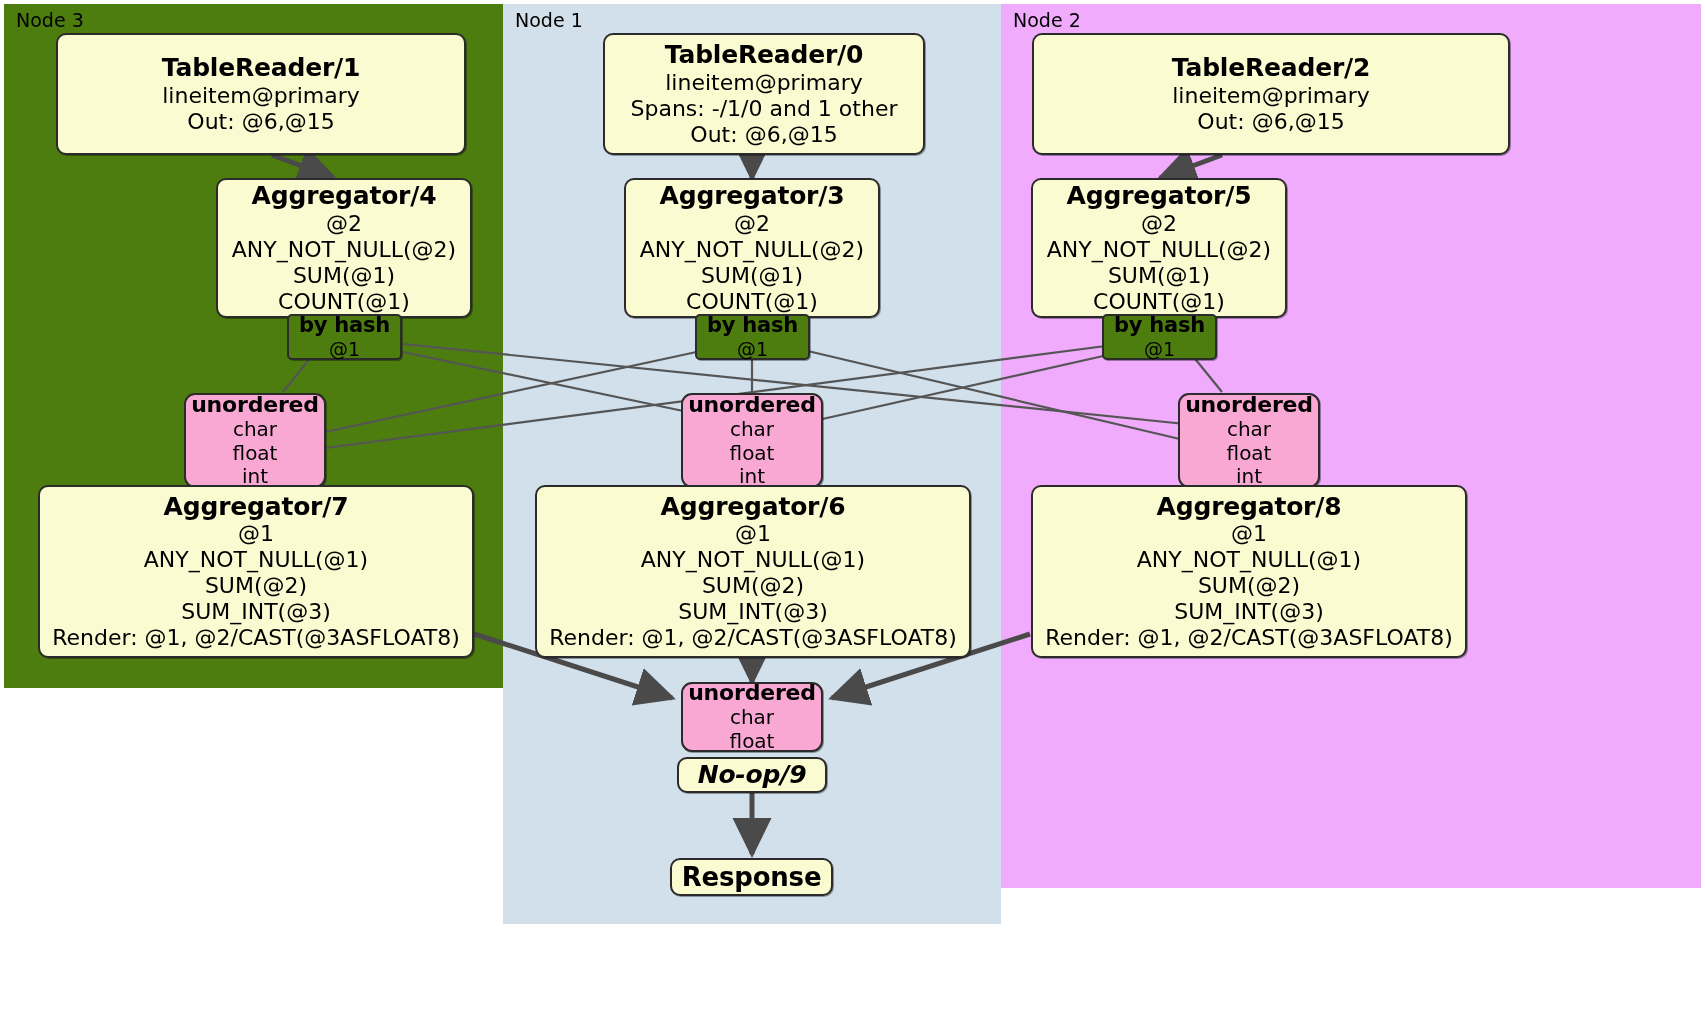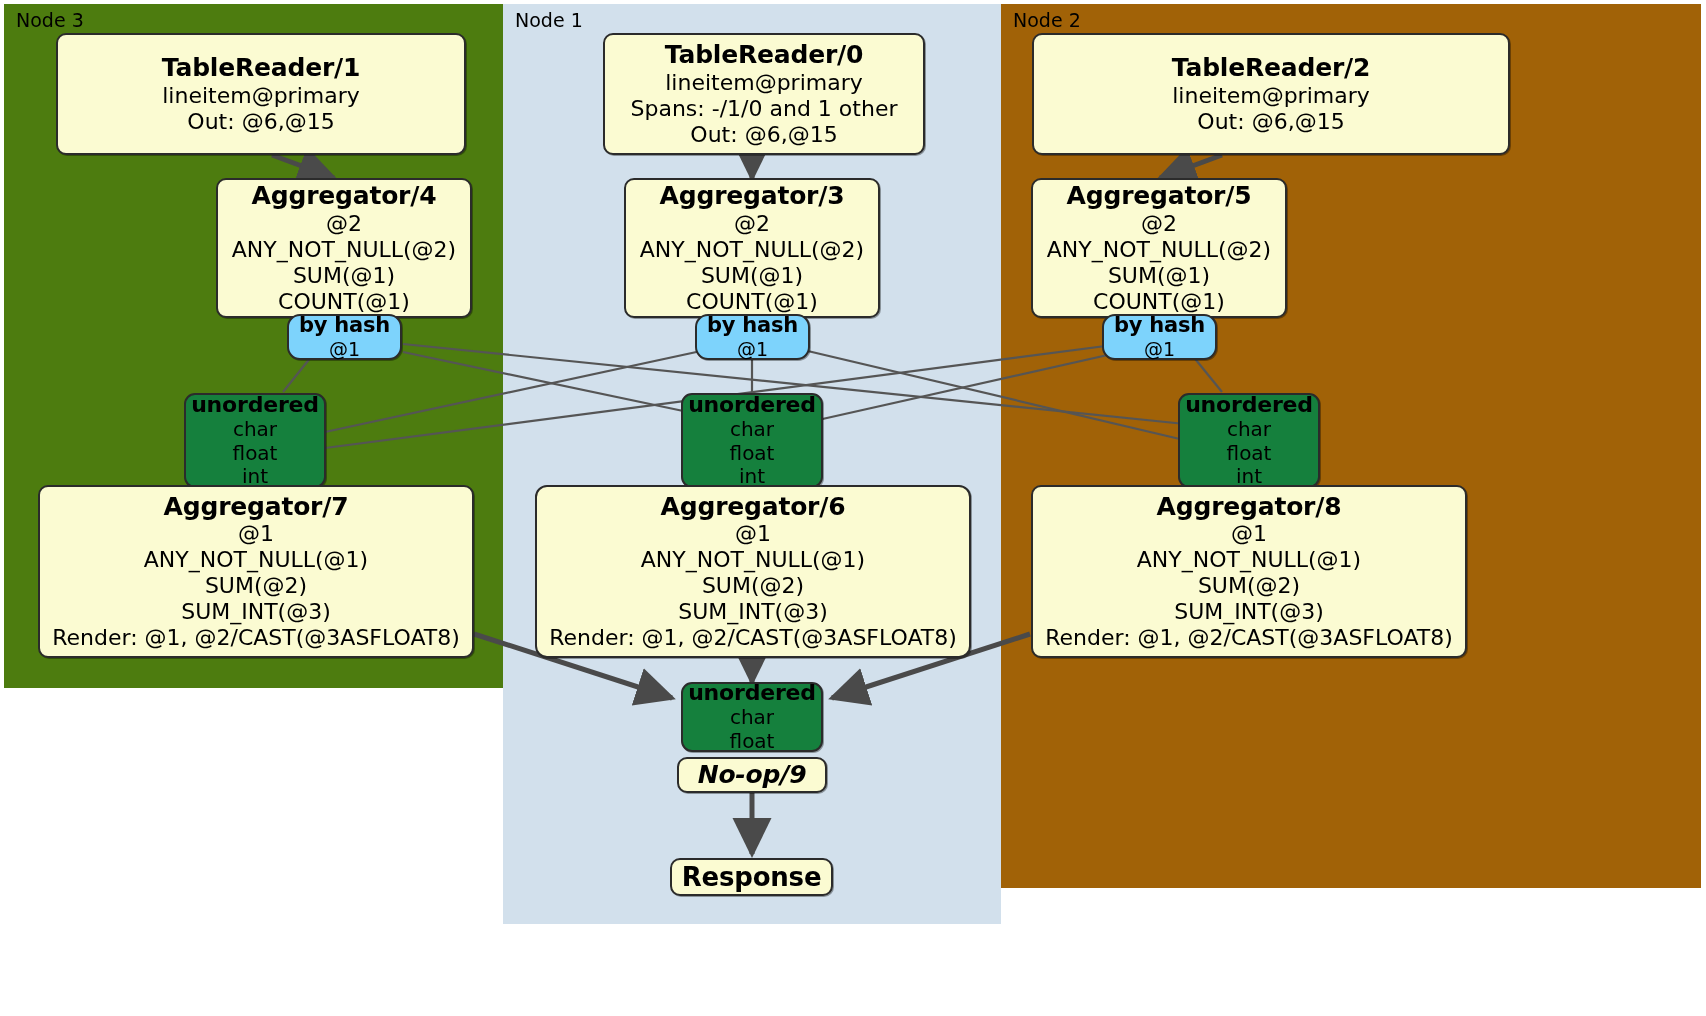--- a/index.html
+++ b/index.html
@@ -69,50 +69,50 @@
   .box .ln {
     font-size: 22px;
     white-space: nowrap;
   }
 
   .proc {
     background: #fbfbd2;
     box-shadow: 1px 1px 0 rgba(0,0,0,0.35);
   }
   .router-hash {
-    background: #7dd3fc;
-    border-radius: 13px;
+    background: #4d7c0f;
+    border-radius: 5px;
     box-shadow: 1px 1px 0 rgba(0,0,0,0.35);
   }
   .router-hash .ttl { font-size: 21px; }
   .router-hash .ln  { font-size: 19px; }
 
   .router-unordered {
-    background: #15803d;
+    background: #f9a8d4;
     border-radius: 11px;
     box-shadow: 1px 1px 0 rgba(0,0,0,0.35);
   }
   .router-unordered .ttl { font-size: 22px; }
   .router-unordered .ln  { font-size: 20px; }
 
   .noop .ttl { font-size: 25px; }
   .response .ttl { font-size: 26px; }
 </style>
 </head>
 <body>
 
 <div id="canvas">
 
   <div class="node-panel" style="left:4px; top:4px; width:499px; height:684px; background:#4d7c0f;">
     <span class="panel-label">Node 3</span>
   </div>
   <div class="node-panel" style="left:503px; top:4px; width:498px; height:920px; background:#d2e0ec;">
     <span class="panel-label">Node 1</span>
   </div>
-  <div class="node-panel" style="left:1001px; top:4px; width:700px; height:884px; background:#a16207;">
+  <div class="node-panel" style="left:1001px; top:4px; width:700px; height:884px; background:#f0abfc;">
     <span class="panel-label">Node 2</span>
   </div>
 
   <svg id="edges" viewBox="0 0 1706 1016">
     <defs>
       <marker id="arrowThick" markerWidth="9" markerHeight="9" refX="7.2" refY="4.5" orient="auto" markerUnits="strokeWidth">
         <path d="M0,0.6 L8,4.5 L0,8.4 z" fill="#4a4a4a"></path>
       </marker>
       <marker id="arrowThin" markerWidth="10" markerHeight="10" refX="8" refY="5" orient="auto" markerUnits="strokeWidth">
         <path d="M0,1 L9,5 L0,9 z" fill="#555555"></path>
@@ -223,21 +223,21 @@
 
   <div class="box proc" style="left:38px; top:485px; width:436px; height:173px;">
     <div class="ttl">Aggregator/7</div>
     <div class="ln">@1</div>
     <div class="ln">ANY_NOT_NULL(@1)</div>
     <div class="ln">SUM(@2)</div>
     <div class="ln">SUM_INT(@3)</div>
     <div class="ln">Render: @1, @2/CAST(@3ASFLOAT8)</div>
   </div>
 
-  <div class="box proc" style="left:535px; top:485px; width:436px; height:173px;border-radius:12px;">
+  <div class="box proc" style="left:535px; top:485px; width:436px; height:173px;">
     <div class="ttl">Aggregator/6</div>
     <div class="ln">@1</div>
     <div class="ln">ANY_NOT_NULL(@1)</div>
     <div class="ln">SUM(@2)</div>
     <div class="ln">SUM_INT(@3)</div>
     <div class="ln">Render: @1, @2/CAST(@3ASFLOAT8)</div>
   </div>
 
   <div class="box proc" style="left:1031px; top:485px; width:436px; height:173px;">
     <div class="ttl">Aggregator/8</div>

